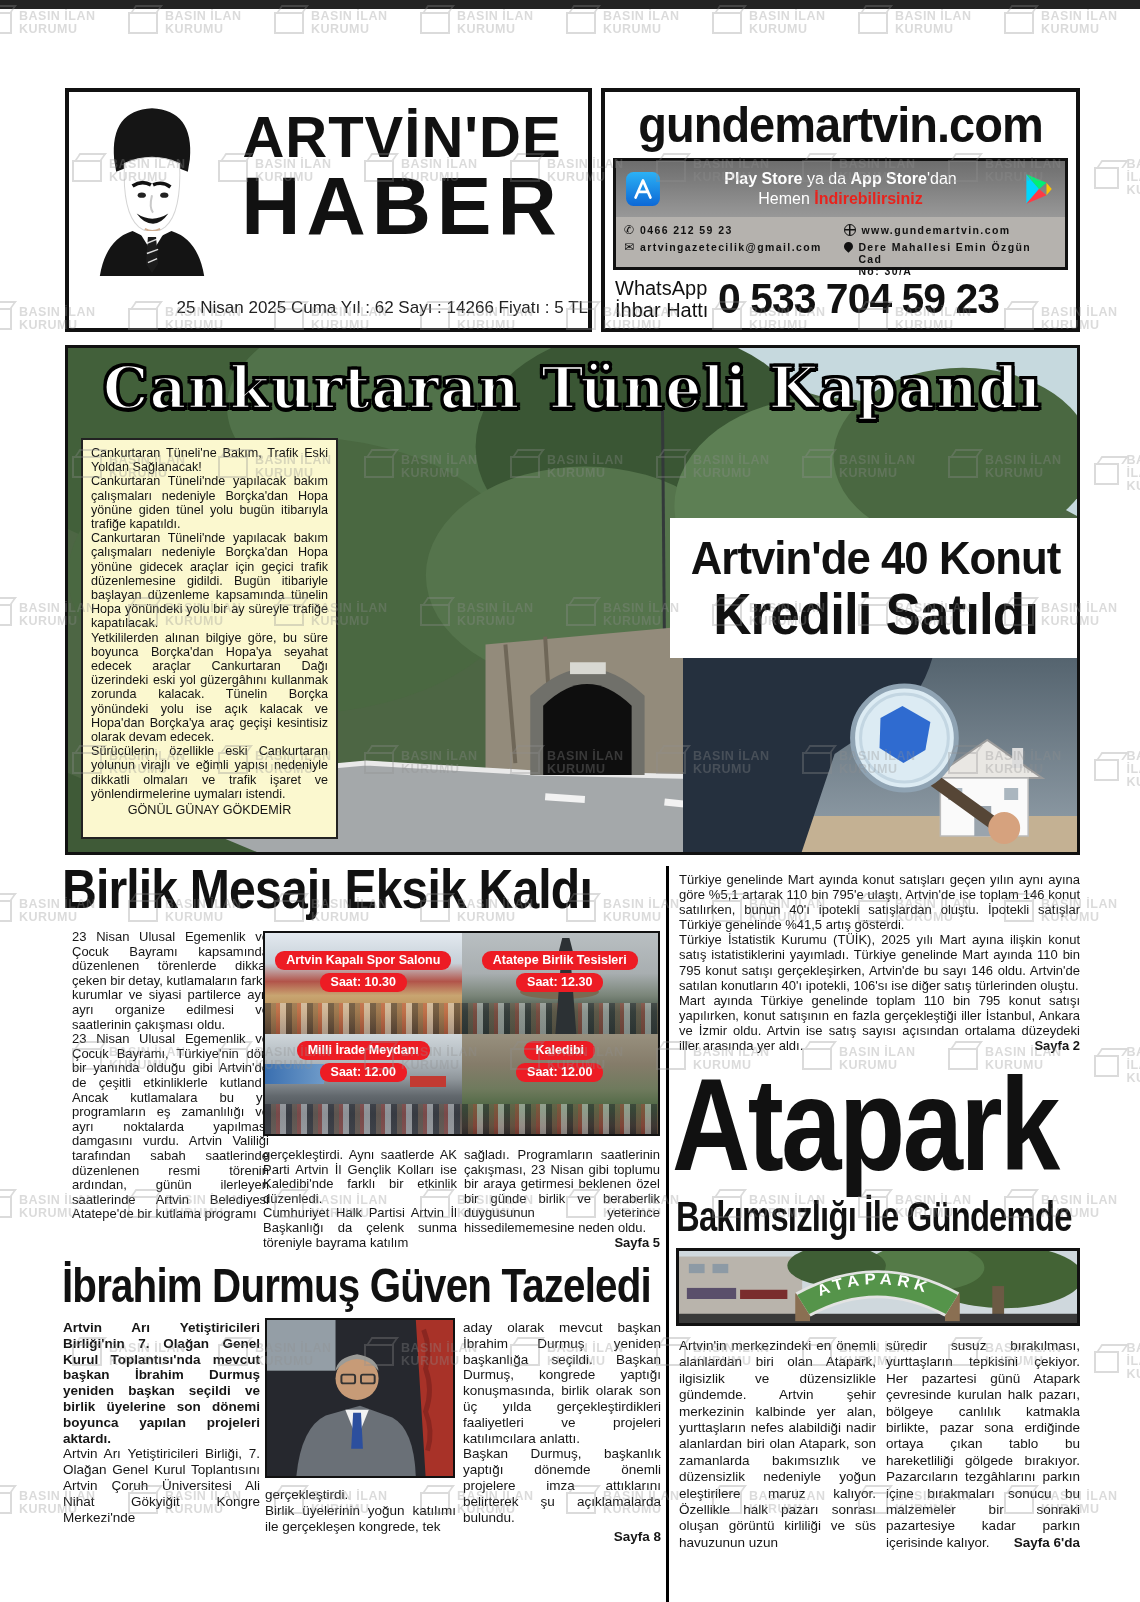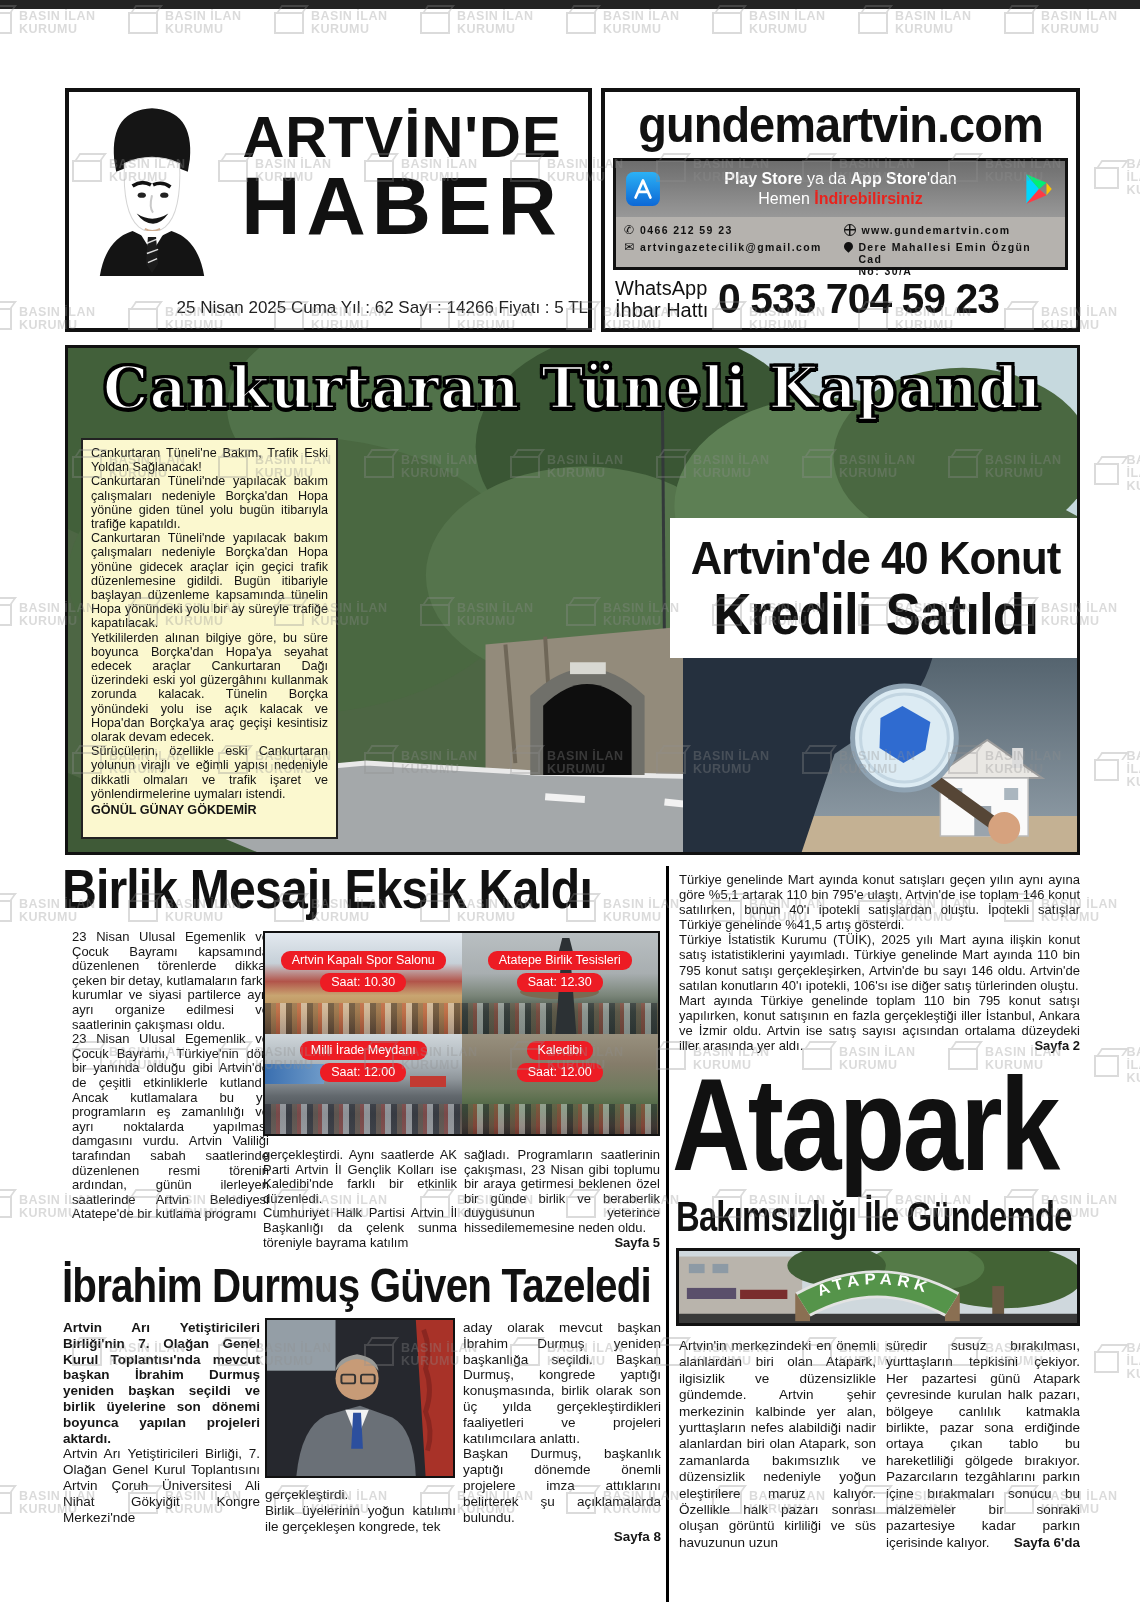--- a/index.html
+++ b/index.html
@@ -46,21 +46,21 @@
               box-sizing:border-box;overflow:hidden;}
   .lead-scene{position:absolute;left:0;top:0;width:100%;height:100%;}
   .lead-headline{position:absolute;left:0;top:6px;width:100%;text-align:center;
                  font-family:"DejaVu Serif",serif;font-weight:bold;font-size:57px;letter-spacing:1px;
                  color:#fff;-webkit-text-stroke:2.4px #000;
                  text-shadow:2px 2px 0 #000,-2px 2px 0 #000,2px -2px 0 #000,-2px -2px 0 #000,0 3px 0 #000;}
   .infobox{position:absolute;left:13px;top:90px;width:257px;height:401px;background:#fbf8cf;
            border:2px solid #222;box-sizing:border-box;padding:6px 8px;font-size:12.6px;line-height:14.2px;
            text-align:justify;overflow:hidden;color:#141414;}
   .infobox p{margin:0;}
-  .infobox .byline{font-weight:bold;text-align:left;margin-top:2px;}
+  .infobox .byline{font-weight:normal;text-align:center;margin-top:2px;}
   .konut-head-box{position:absolute;left:602px;top:170px;width:412px;height:140px;background:#fff;
                   display:flex;flex-direction:column;align-items:center;justify-content:center;}
   .kh1{font-size:46px;font-weight:bold;letter-spacing:-1px;line-height:52px;transform:scaleX(.95);}
   .kh2{font-size:57px;font-weight:bold;letter-spacing:-1px;line-height:60px;transform:scaleX(.93);}
   .konut-photo{position:absolute;left:615px;top:310px;width:399px;height:197px;}
 
   
   .birlik-headline{position:absolute;left:62px;top:860px;font-size:56px;font-weight:bold;line-height:58px;
                    letter-spacing:-1px;white-space:nowrap;transform:scaleX(.86);transform-origin:left top;}
   .col{position:absolute;text-align:justify;color:#161616;}
@@ -78,21 +78,21 @@
   .q-bl::before{content:"";position:absolute;left:0;top:30%;width:30%;height:20%;
                 background:linear-gradient(90deg,#3a6fb0,#6f9bc9);}
   .q-bl::after{content:"";position:absolute;right:8%;top:42%;width:18%;height:11%;background:#c23a32;}
   .q-br{background:linear-gradient(180deg,#98907e 0%,#857c6a 30%,#6f7a5d 55%,#4d6743 75%,#564a3b 92%,#3e362c 100%);}
   .crowd{position:absolute;left:0;right:0;bottom:0;height:30%;opacity:.8;
          background:repeating-linear-gradient(90deg,rgba(30,30,40,.55) 0 6px,rgba(120,90,70,.5) 6px 11px,
                     rgba(200,60,50,.45) 11px 15px,rgba(240,240,245,.5) 15px 21px);}
   .label-stack{position:absolute;left:0;right:0;display:flex;flex-direction:column;align-items:center;gap:3px;z-index:2;}
   .q-top .label-stack{top:18px;}
   .q-bottom .label-stack{top:7px;}
-  .pill{background:#ed1c24;color:#fff;font-weight:normal;font-size:12.5px;line-height:15px;
+  .pill{background:#ed1c24;color:#fff;font-weight:bold;font-size:12.5px;line-height:15px;
         padding:2px 11px;border-radius:9px;white-space:nowrap;}
   .birlik-col2{left:263px;top:1148px;width:194px;height:106px;font-size:13px;line-height:14.6px;overflow:hidden;}
   .birlik-col3{left:464px;top:1148px;width:196px;height:106px;font-size:13px;line-height:14.6px;overflow:hidden;}
   .pageref{font-weight:bold;float:right;}
 
   .vrule{position:absolute;left:666px;top:866px;width:3px;height:736px;background:#000;}
 
   
   .konut-text{left:679px;top:872px;width:401px;height:198px;font-size:13px;line-height:15.1px;overflow:hidden;}
   .atapark-headline{position:absolute;left:672px;top:1066px;font-size:132px;font-weight:bold;line-height:118px;

